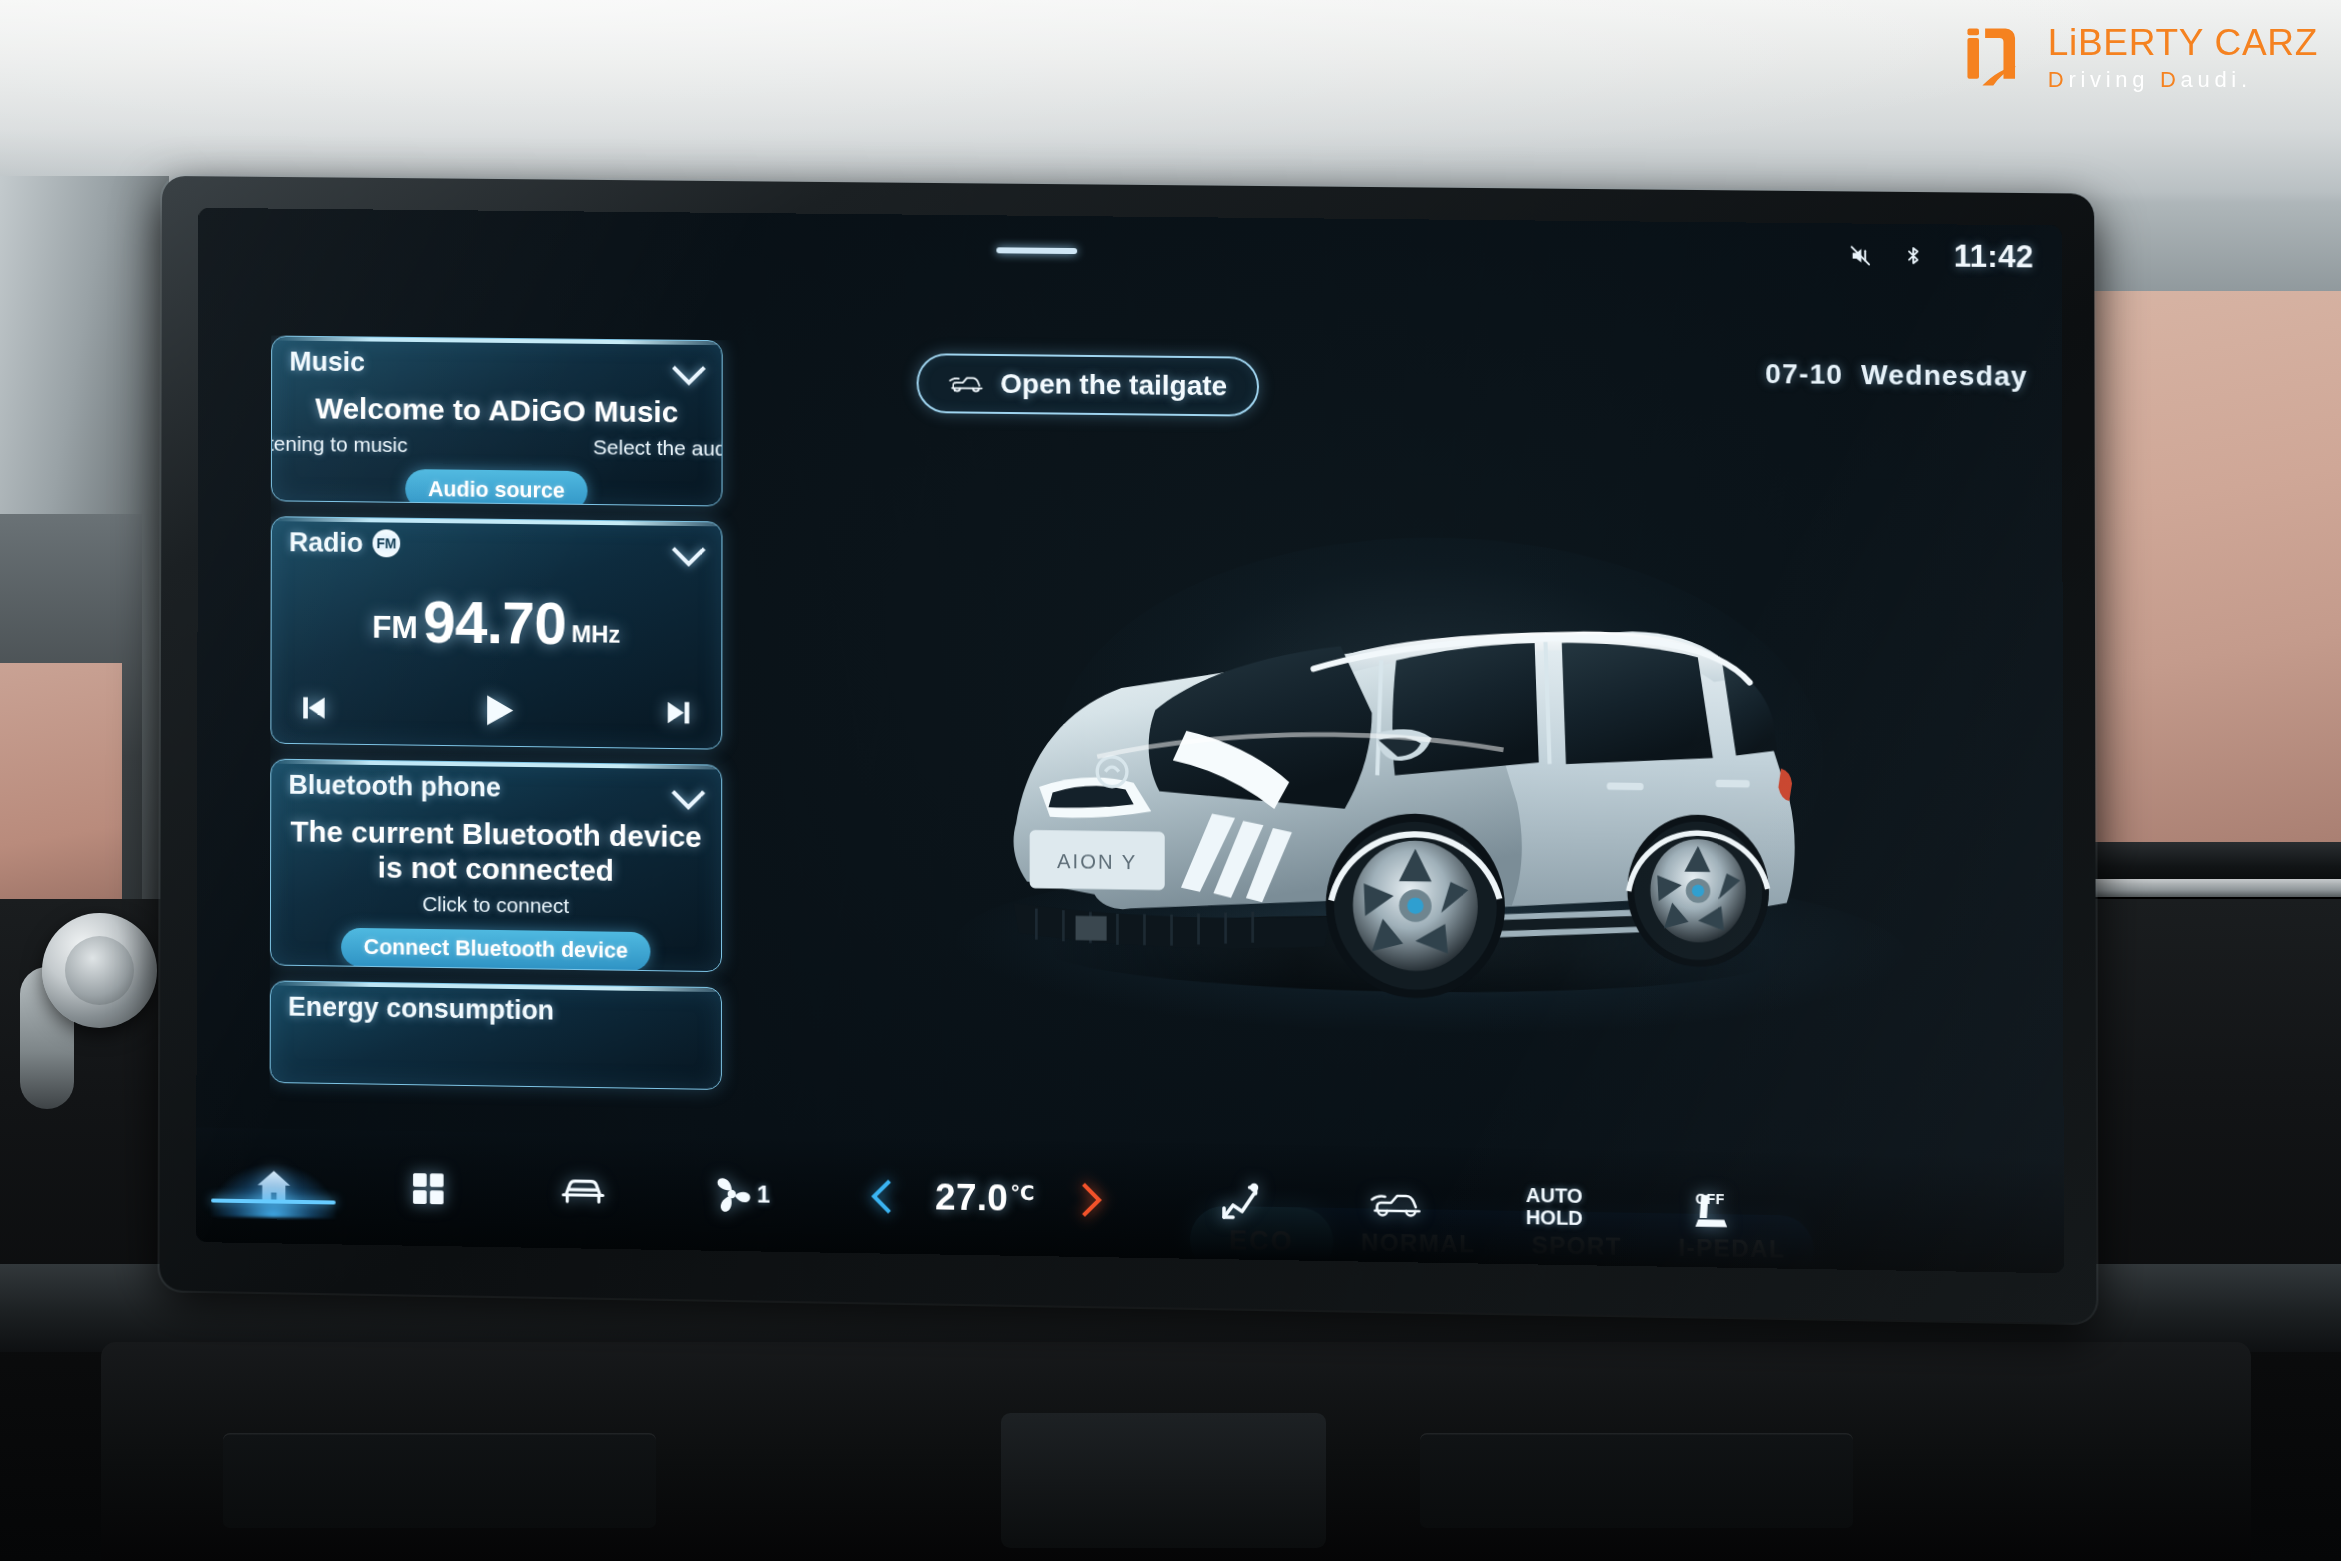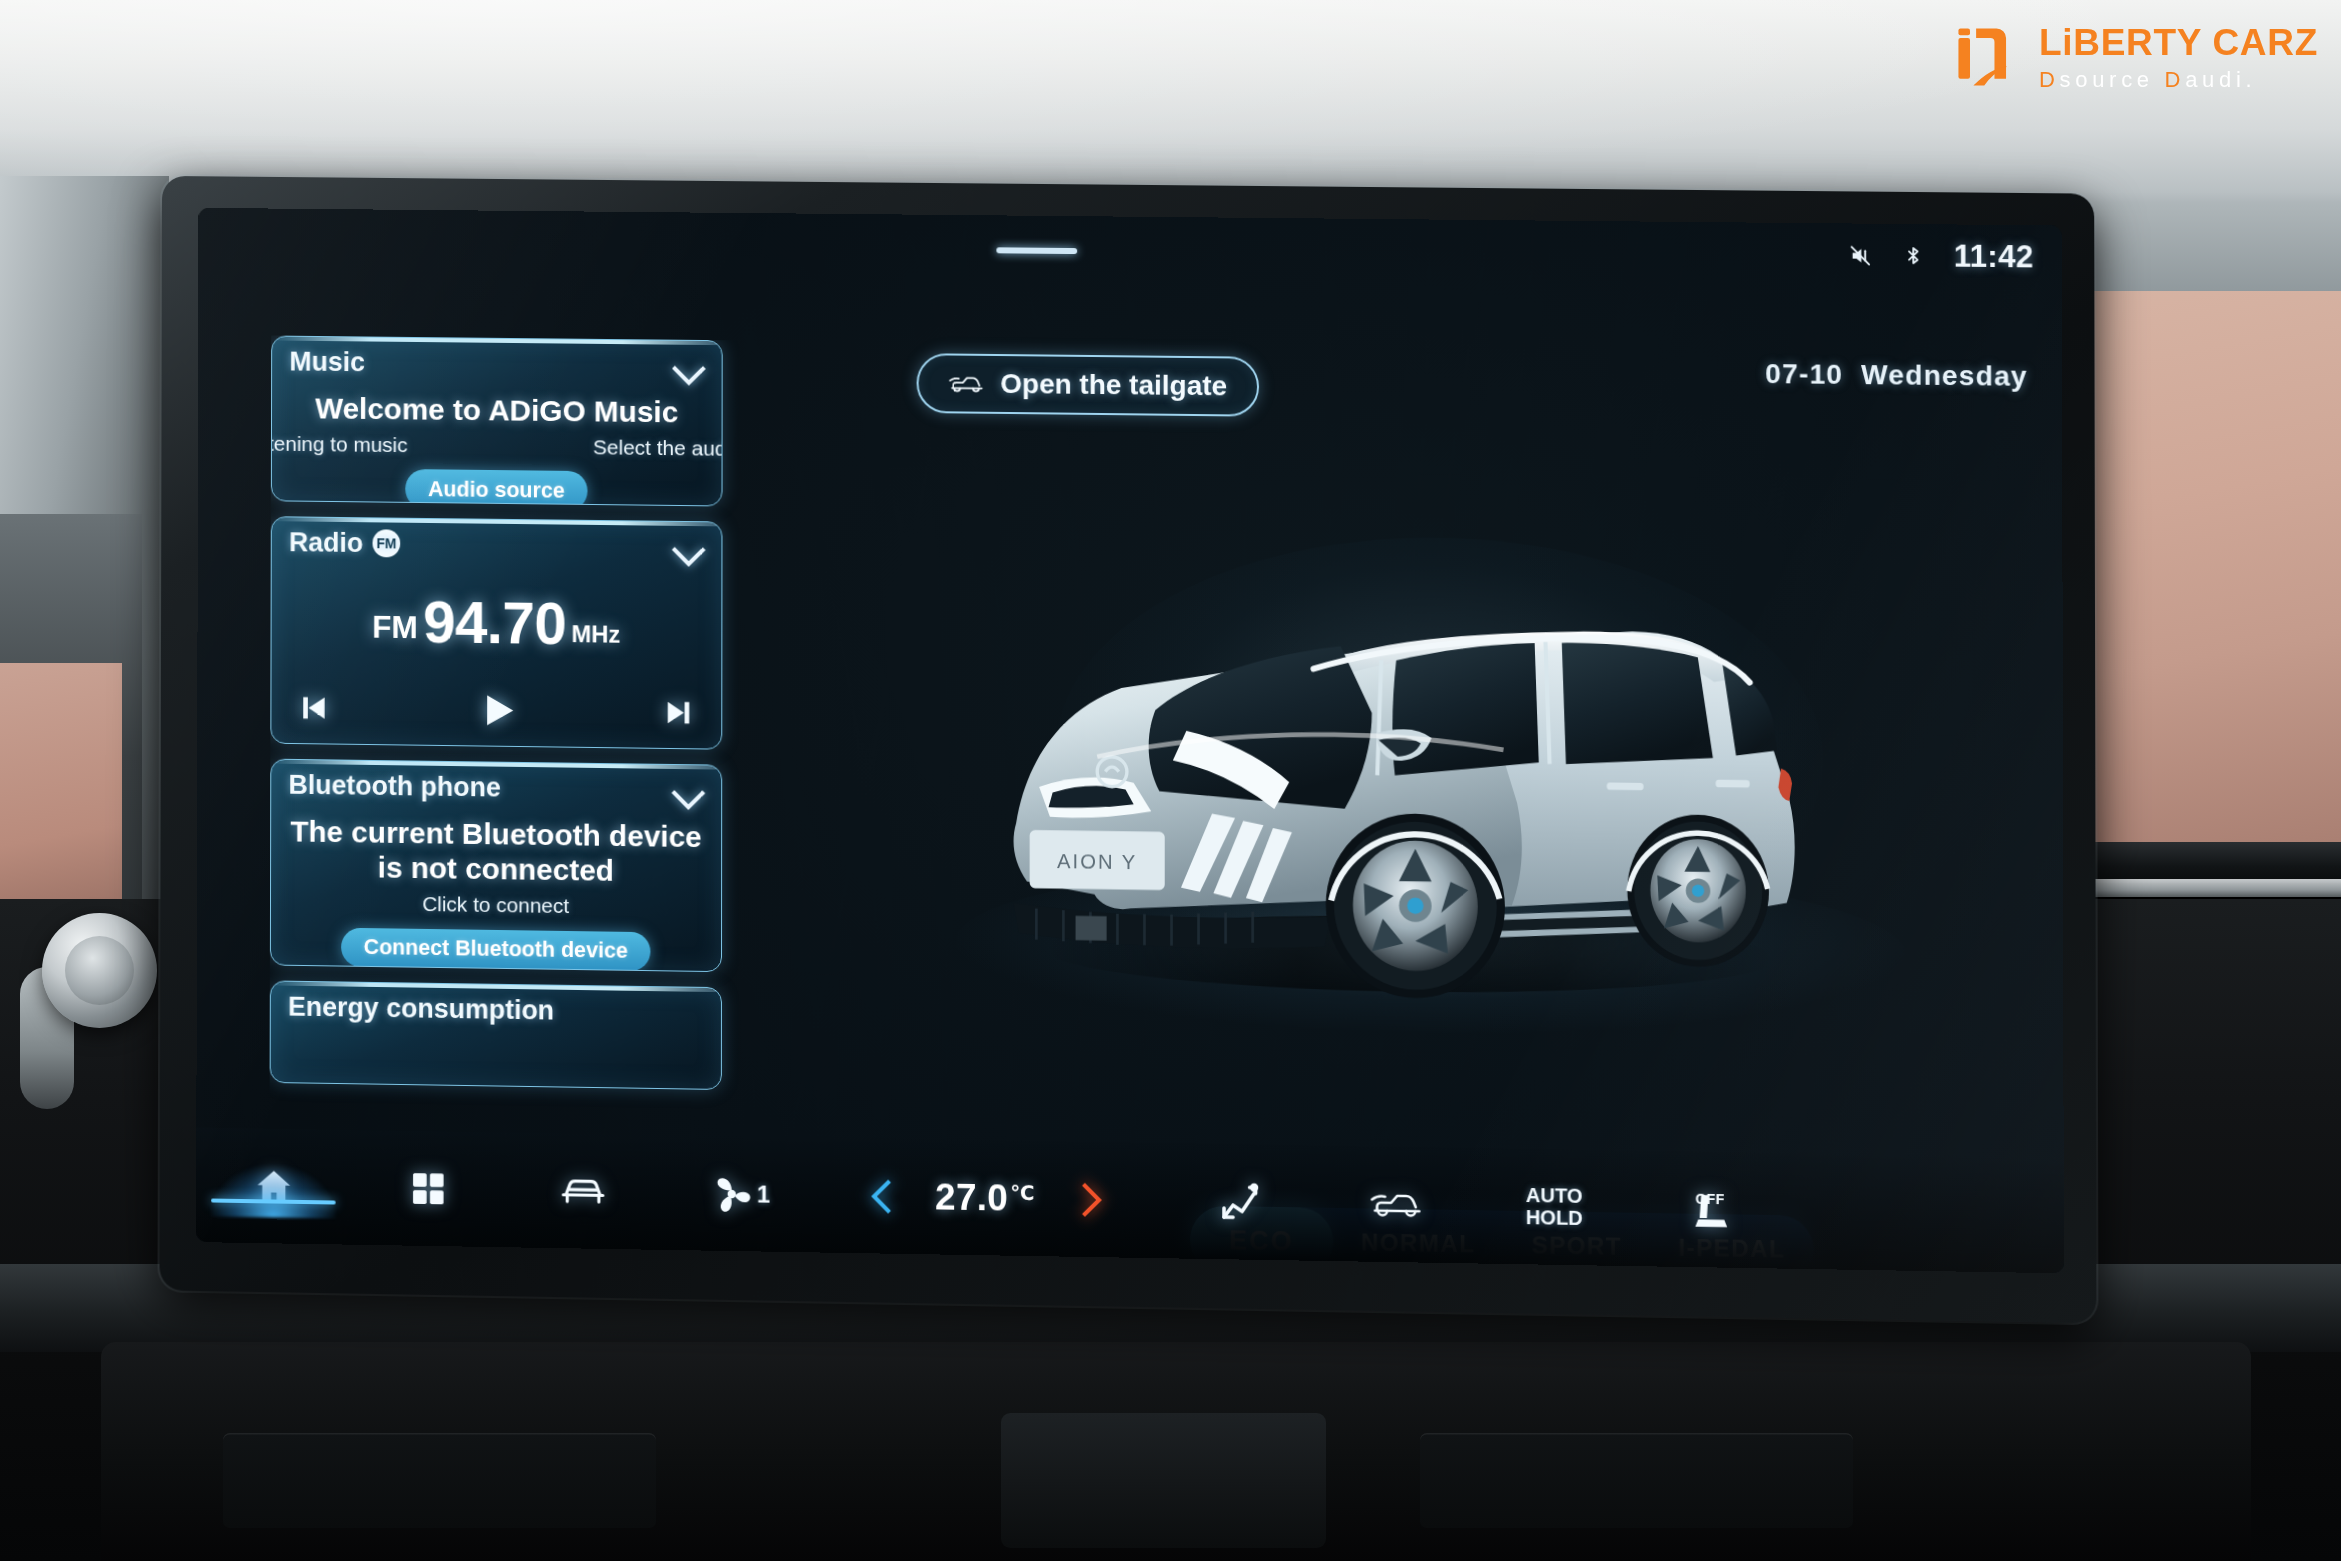--- a/index.html
+++ b/index.html
@@ -178,21 +178,21 @@
       filter:drop-shadow(0 0 6.8px rgba(60,180,245,.9));}
   .chev-r:before{content:"";position:absolute;left:1.4px;top:3.4px;width:20px;height:20px;
       border-right:4.7px solid #f2522a;border-top:4.7px solid #f2522a;transform:rotate(45deg);
       filter:drop-shadow(0 0 6.8px rgba(245,90,45,.9));}
   .autohold{font-size:20px;font-weight:700;line-height:1.08;text-align:center;color:#f0f8fd;
       text-shadow:0 0 6.8px rgba(150,205,240,.5);}
 
   
   .watermark{position:absolute;right:24px;top:23px;display:flex;align-items:center;gap:17.6px;}
   .wm-text{display:flex;flex-direction:column;line-height:1;}
-  .wm-1{font-size:37px;font-weight:700;color:#f58220;letter-spacing:0.7px;}
+  .wm-1{font-size:37px;font-weight:400;color:#f58220;letter-spacing:0.7px;}
   .wm-2{font-size:22px;letter-spacing:4.7px;margin-top:8px;color:#ffffff;}
   .wm-2 .o{color:#f58220;}
 </style>
 </head>
 <body>
 
 <div class="cabin">
   <div class="headliner"></div>
   <div class="dash-top"></div>
   <div class="dash-left-pillar"></div>
@@ -214,21 +214,21 @@
 
 <div class="watermark">
   <svg width="68" height="68" viewBox="0 0 100 100">
     <rect x="8" y="22" width="17" height="60" rx="3" fill="#f58220"></rect>
     <rect x="8" y="8" width="17" height="10" rx="3" fill="#f58220"></rect>
     <path d="M34 8 h30 a14 14 0 0 1 14 14 v60 h-17 V28 a6 6 0 0 0-6-6 H34 z" fill="#f58220"></path>
     <path d="M30 92 q26-26 50-28 q-22 10-34 28 z" fill="#f58220"></path>
   </svg>
   <div class="wm-text">
     <div class="wm-1"><span>LiBERTY</span><span> CARZ</span></div>
-    <div class="wm-2"><span class="o">D</span><span>source </span><span class="o">D</span><span>audi.</span></div>
+    <div class="wm-2"><span class="o">D</span><span>riving </span><span class="o">D</span><span>audi.</span></div>
   </div>
 </div>
 
 <div class="bezel"></div>
 
 <div class="screen">
   <div class="screen-inner"></div>
 
   <div class="pull-handle"></div>
 

